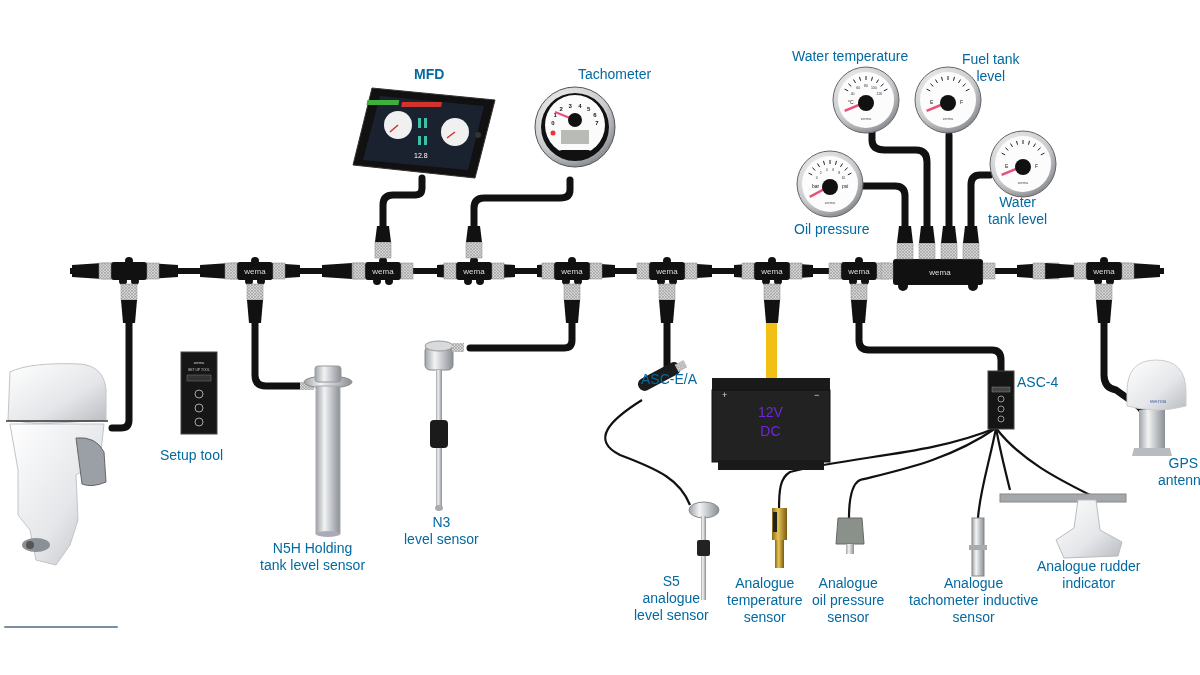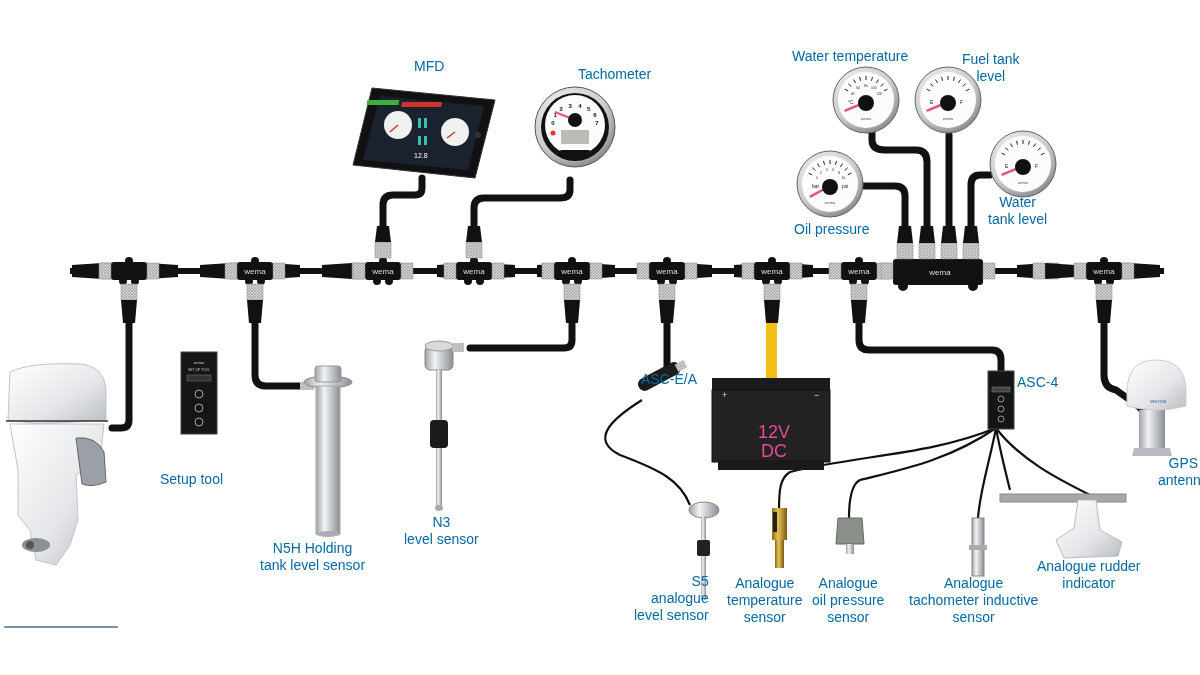--- a/index.html
+++ b/index.html
@@ -470,52 +470,52 @@
     <rect x="972" y="518" width="12" height="58" fill="url(#steel)" stroke="#888"></rect>
     <rect x="969" y="545" width="18" height="5" fill="#aaa"></rect>
   </g>
 
   <g>
     <rect x="1000" y="494" width="126" height="8" fill="#a4a8ac" stroke="#888"></rect>
     <path d="M1078 500 L1096 500 L1100 530 L1122 542 L1118 556 L1064 558 L1056 540 L1074 528 Z" fill="url(#white-body)" stroke="#bbb"></path>
   </g>
 </svg>
 
-<div class="lbl" style="left:414px;top:58px;">MFD</div>
+<div class="lbl" style="left:414px;top:66px;font-weight:bold;">MFD</div>
 <div class="lbl" style="left:542px;top:66px;margin-left:36px;">Tachometer</div>
 <div class="lbl" style="left:792px;top:48px;">Water temperature</div>
 <div class="lbl" style="left:962px;top:51px;">
   <span>Fuel tank</span>
   <span>level</span>
 </div>
 <div class="lbl" style="left:794px;top:221px;">Oil pressure</div>
 <div class="lbl" style="left:988px;top:194px;">
   <span>Water</span>
   <span>tank level</span>
 </div>
-<div class="lbl" style="left:160px;top:447px;margin-top:24px;">Setup tool</div>
+<div class="lbl" style="left:160px;top:447px;">Setup tool</div>
 <div class="lbl" style="left:260px;top:540px;">
   <span>N5H Holding</span>
   <span>tank level sensor</span>
 </div>
 <div class="lbl" style="left:404px;top:514px;">
   <span>N3</span>
   <span>level sensor</span>
 </div>
 <div class="lbl" style="left:596px;top:371px;margin-left:45px;">ASC-E/A</div>
-<div class="lbl" style="left:758px;top:403px;color:#ec4899;font-size:18px;line-height:19px;margin-top:20px;">
+<div class="lbl" style="left:758px;top:403px;color:#6d28d9;font-size:14px;line-height:19px;">
   <span>12V</span>
   <span>DC</span>
 </div>
 <div class="lbl" style="left:1017px;top:374px;">ASC-4</div>
 <div class="lbl" style="left:1158px;top:455px;">
   <span>GPS</span>
   <span>antenna</span>
 </div>
-<div class="lbl" style="left:634px;top:573px;text-align:right;">
+<div class="lbl" style="left:634px;top:573px;">
   <span>S5</span>
   <span>analogue</span>
   <span>level sensor</span>
 </div>
 <div class="lbl" style="left:727px;top:575px;">
   <span>Analogue</span>
   <span>temperature</span>
   <span>sensor</span>
 </div>
 <div class="lbl" style="left:812px;top:575px;">

